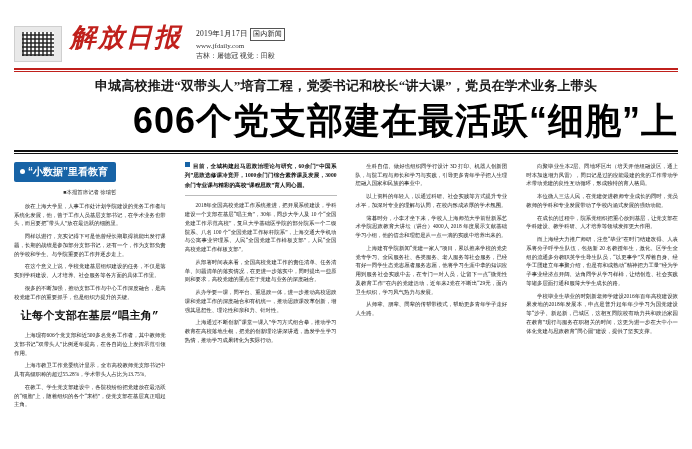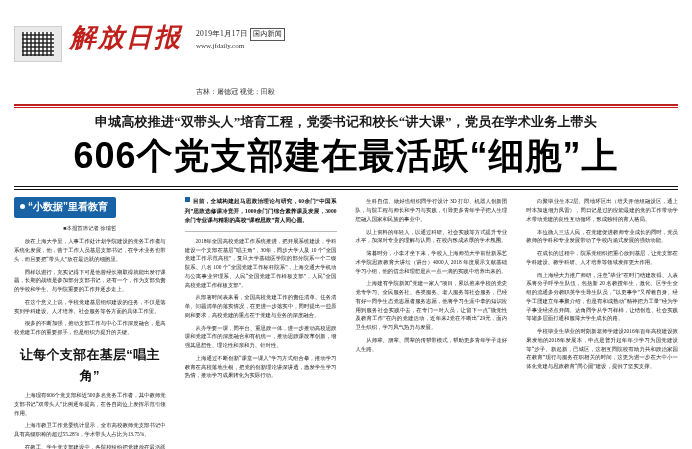--- a/index.html
+++ b/index.html
@@ -22,55 +22,55 @@
   .paper-name{margin-left:8px;flex:0 0 auto;}
   .paper-name .cn{
     font-family:"Liberation Serif",serif;
     font-size:26px;font-weight:bold;color:#c0201c;letter-spacing:2px;
     line-height:1.05;
     font-style:italic;
   }
   .paper-meta{margin-left:14px;padding-top:4px;font-size:7px;color:#222;line-height:1.5;}
   .paper-meta .line1{font-size:7.5px;letter-spacing:.3px;}
   .paper-meta .line2{color:#333;}
-  .paper-meta .line3{color:#333;margin-top:36px;}
+  .paper-meta .line3{color:#333;}
   .badge{display:inline-block;border:1px solid #555;padding:0 2px;font-size:7px;}
 
   .rule-red{height:2px;background:#c0201c;margin:2px 0 0 0;}
   .rule-thin{height:1px;background:#c0201c;margin:1px 0 6px 0;}
 
   
   .shoulder{
     text-align:center;font-size:13px;font-weight:bold;color:#1a1a1a;
     letter-spacing:.2px;margin:6px 0 6px 0;line-height:1.3;
   }
   .maintitle{
-    text-align:center;font-weight:bold;font-size:36px;letter-spacing:1px;
+    text-align:right;font-weight:bold;font-size:36px;letter-spacing:1px;
     color:#000;line-height:1.1;margin:2px 0 10px 0;
     font-family:"Liberation Sans",sans-serif;
   }
   .rule-black{height:1.5px;background:#111;margin:4px 0 0 0;}
   .rule-black2{height:.5px;background:#111;margin:1.5px 0 8px 0;}
 
   
   .cols{display:flex;gap:19px;font-size:5.4px;line-height:1.62;text-align:justify;color:#1a1a1a;}
   .col{flex:1 1 0;min-width:0;}
   .col p{margin:0 0 4px 0;text-indent:2em;}
 
   
   .tagline{
     display:inline-block;background:#1763a6;color:#fff;font-weight:bold;
     font-size:10px;padding:2px 8px 2px 6px;border-radius:2px;margin-bottom:4px;
     font-family:"Liberation Sans",sans-serif;
   }
   .tagline .dot{display:inline-block;width:5px;height:5px;border-radius:50%;background:#fff;margin-right:3px;vertical-align:1px;}
   .byline{font-size:5.4px;text-align:center;color:#333;margin:2px 0 5px 0;}
   .subhead{
-    text-align:center;font-weight:bold;font-size:13px;color:#111;margin:7px 0 5px 0;
-    font-family:Liberation Sans, sans-serif;letter-spacing:.3px;
+    text-align:center;font-weight:bold;font-size:11px;color:#111;margin:7px 0 5px 0;
+    font-family:Liberation Mono, monospace;letter-spacing:.3px;
   }
   .subhead2{
     text-align:center;font-weight:bold;font-size:9px;color:#111;margin:6px 0 5px 0;
     font-family:"Liberation Sans",sans-serif;letter-spacing:.3px;
   }
   .lead-mark{display:inline-block;width:5px;height:5px;background:#1763a6;margin-right:3px;vertical-align:1px;}
   .thin-sep{height:1px;background:#bbb;margin:5px 0;}
   .col2-lead{font-size:5.6px;line-height:1.7;font-weight:bold;color:#111;text-indent:0;margin-bottom:5px;}
 </style>
 </head>

